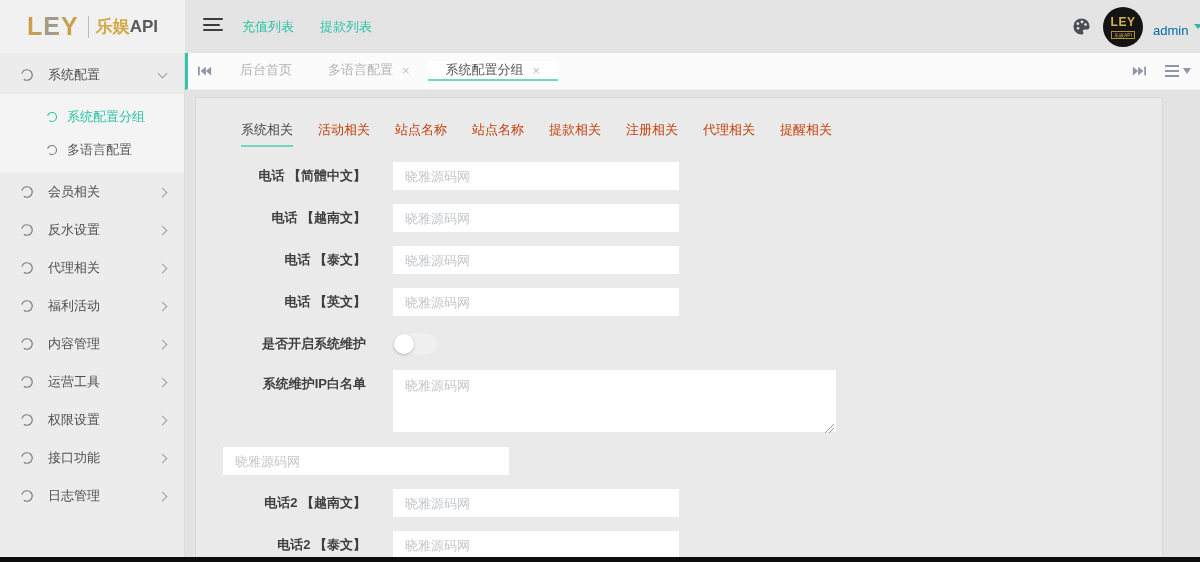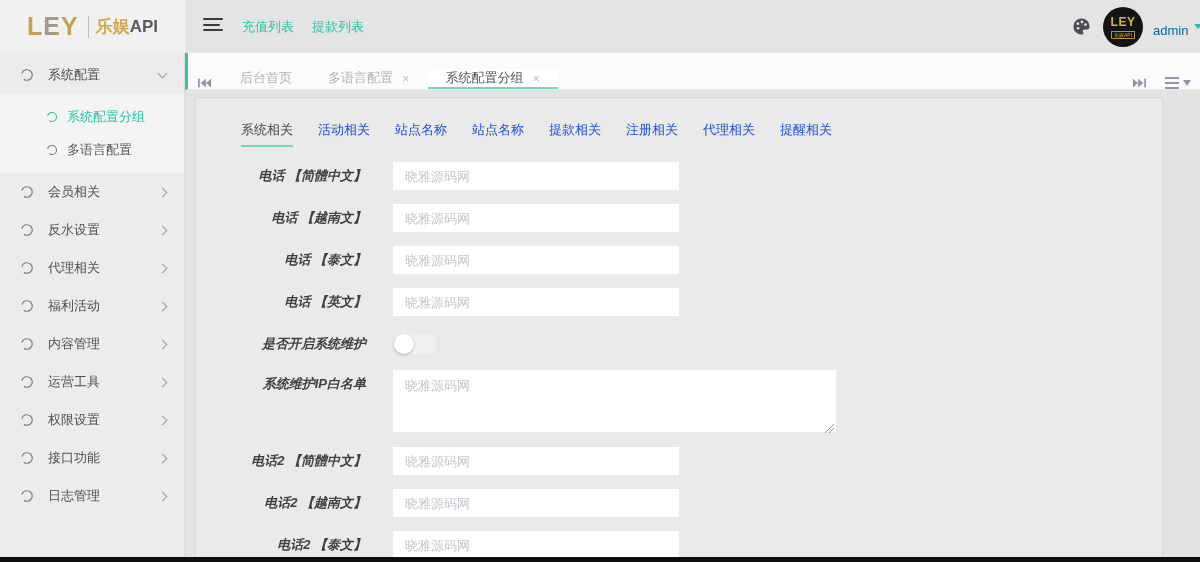--- a/index.html
+++ b/index.html
@@ -15,21 +15,21 @@
     display:flex; align-items:center; justify-content:center; }
   .logo-mark { font-size:25px; font-weight:bold; color:#c9a14e; letter-spacing:1px;
     background:linear-gradient(100deg,#c9a14e 20%,#9a9a92 45%,#c9a14e 75%);
     -webkit-background-clip:text; background-clip:text; -webkit-text-fill-color:transparent; }
   .logo-sep { width:1px; height:22px; background:#bdbdbd; margin:0 7px 0 9px; }
   .logo-cn { font-size:17px; font-weight:bold; color:#d1a845; }
   .logo-en { font-size:17px; font-weight:bold; color:#5a5a5a; }
   .hamburger { position:absolute; left:203px; top:18px; width:20px; height:16px; cursor:pointer; }
   .hamburger span { display:block; height:2px; background:#3c3c3c; margin-bottom:3.5px; border-radius:1px; }
   .hamburger span:nth-child(2){ width:85%; }
-  .top-links { position:absolute; left:242px; top:0; height:53px; display:flex; align-items:center; gap:18px;font-family:Liberation Mono, monospace; }
+  .top-links { position:absolute; left:242px; top:0; height:53px; display:flex; align-items:center; gap:26px;font-family:Liberation Mono, monospace; }
   .top-link { color:#2cc3a6; cursor:pointer; }
   .palette-btn { position:absolute; left:1072px; top:17px; width:19px; height:19px; cursor:pointer; }
   .avatar { position:absolute; left:1103px; top:7px; width:40px; height:40px; border-radius:50%;
     background:#141414; overflow:hidden; display:flex; flex-direction:column; align-items:center; justify-content:center; }
   .avatar-main { color:#d8b14a; font-weight:bold; font-size:12px; letter-spacing:.5px; line-height:13px; }
   .avatar-sub { color:#d8b14a; font-size:5px; border:1px solid #b98f3a; padding:0 2px; line-height:6px; margin-top:2px; }
   .admin-wrap { position:absolute; left:1153px; top:0; height:53px; display:flex; align-items:center; gap:6px; cursor:pointer; }
   .admin-name { color:#0369a1;margin-top:8px; }
   .caret-down { width:0; height:0; border-left:4px solid transparent; border-right:4px solid transparent;
     border-top:5px solid #35b89f; }
@@ -43,41 +43,41 @@
   .chev.right { transform:rotate(-45deg); }
   .chev.down { transform:rotate(45deg); margin-top:-3px; }
   .side-sub { background:#f4f4f4; padding:6px 0 7px; }
   .side-sub-item { height:33px; display:flex; align-items:center; padding-left:46px; cursor:pointer; color:#565656; }
   .side-sub-item .ring { margin-right:9px; }
   .side-sub-item.active { color:#2cc3a6; }
   .side-sub-item.active .ring circle { stroke:#2cc3a6; }
 
   
   .tabbar { position:absolute; left:185px; top:53px; width:1015px; height:37px; background:#fbfbfb;
-    border-bottom:1px solid #ececec; border-left:3px solid #35c3a9; display:flex; align-items:flex-end; }
+    border-bottom:1px solid #ececec; border-left:3px solid #35c3a9; display:flex; align-items:center; }
   .tab-scroll { width:34px; display:flex; align-items:center; justify-content:center; cursor:pointer; }
   .tabs { display:flex; align-items:stretch; }
   .tab { display:flex; align-items:center; gap:9px; padding:0 18px; color:#b2b2b2; cursor:pointer;
     border-bottom:2px solid transparent; }
   .tab .close { font-size:13px; color:#c0c0c0; line-height:1; }
   .tab.active { color:#565656; border-bottom-color:#72d6c0; background:#fff; }
   .tabbar-right { margin-left:auto; display:flex; align-items:stretch; }
   .tab-menu-btn { width:44px; display:flex; align-items:center; justify-content:center; gap:4px; cursor:pointer; }
 
   
   .content { position:absolute; left:185px; top:90px; width:1015px; height:472px; background:#e3e3e3; }
   .panel { position:absolute; left:10px; top:7px; width:968px; bottom:0; background:#eaeaea;
     border:1px solid #d8d8d8; border-bottom:none; }
   .ctabs { display:flex; gap:25px; padding:23px 0 0 27px; }
-  .ctab { color:#1d4ed8; padding-bottom:6px; cursor:pointer; border-bottom:2px solid transparent; }
+  .ctab { color:#c2410c; padding-bottom:6px; cursor:pointer; border-bottom:2px solid transparent; }
   .ctab.active { color:#474747; border-bottom-color:#72d6c0;margin-left:18px; }
 
   .form { margin-top:15px; }
   .frow { display:flex; margin-bottom:14px; }
-  .frow label { width:170px; text-align:right; font-weight:bold; color:#3f3f3f; line-height:28px;font-style:italic; }
+  .frow label { width:170px; text-align:right; font-weight:bold; color:#3f3f3f; line-height:28px; }
   .fctrl { margin-left:27px; }
   .frow input[type=text] { width:286px; height:28px; background:#fff; border:none; outline:none;
     padding:0 12px; font-size:13px; color:#555; font-family:inherit; }
   .frow input::placeholder, .frow textarea::placeholder { color:#c3c7cd; opacity:1; }
   .frow.trow { margin-bottom:12px; }
   .frow textarea { width:443px; height:62px; background:#fff; border:none; outline:none; resize:none;
     padding:7px 12px; font-size:13px; color:#555; font-family:inherit; }
   .ta-wrap { position:relative; }
   .ta-grip { position:absolute; right:2px; bottom:2px; width:9px; height:9px;
     background:linear-gradient(135deg, transparent 45%, #9a9a9a 45%, #9a9a9a 52%, transparent 52%, transparent 68%, #9a9a9a 68%, #9a9a9a 75%, transparent 75%); }
@@ -300,21 +300,20 @@
 
       <div class="frow trow">
         <label>系统维护IP白名单</label>
         <div class="fctrl ta-wrap">
           <textarea placeholder="晓雅源码网" style=""></textarea>
           <span class="ta-grip"></span>
         </div>
       </div>
 
       <div class="frow">
-        <label>电话2 【简體中文】</label>
         <div class="fctrl"><input type="text" placeholder="晓雅源码网" style=""></div>
       </div>
       <div class="frow">
         <label>电话2 【越南文】</label>
         <div class="fctrl"><input type="text" placeholder="晓雅源码网" style=""></div>
       </div>
       <div class="frow">
         <label>电话2 【泰文】</label>
         <div class="fctrl"><input type="text" placeholder="晓雅源码网" style=""></div>
       </div>

